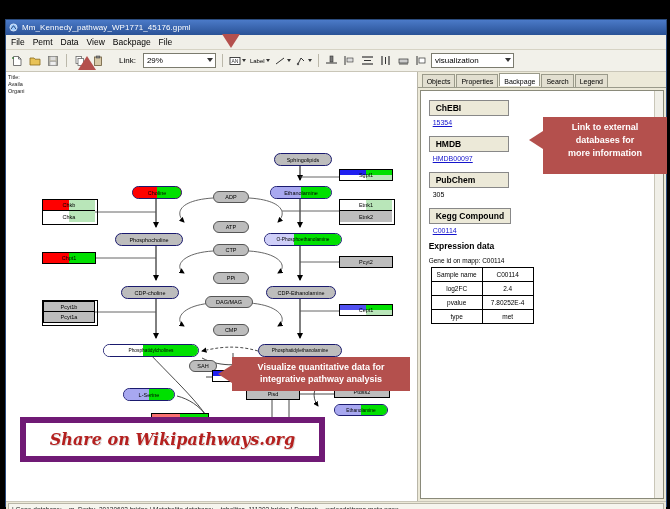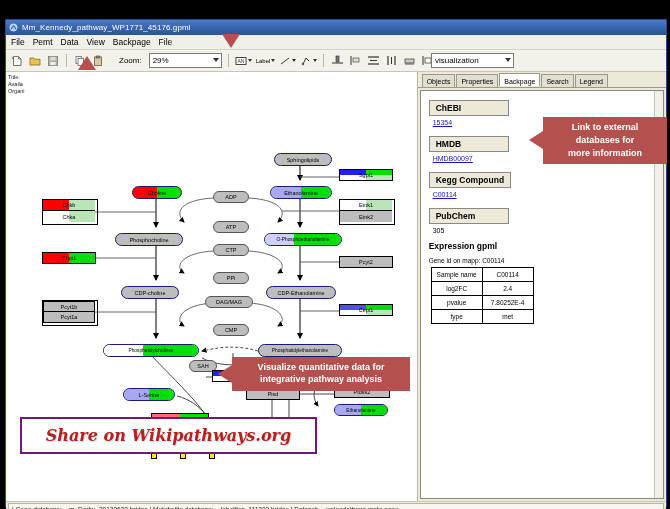--- a/index.html
+++ b/index.html
@@ -52,21 +52,21 @@
 
   
   .handle{position:absolute;width:4px;height:4px;background:#ffec00;border:1px solid #000;}
 
   
   .callout{position:absolute;background:#b4504d;color:#fff;font-weight:bold;text-align:center;
            font-size:9.5px;line-height:12px;padding:4px 6px;box-sizing:border-box;z-index:40;}
   .ctri{position:absolute;width:0;height:0;z-index:40;}
 
   .share{position:absolute;left:20px;top:417px;width:293px;height:33px;background:#fff;
-         border:2px solid #701a75;display:flex;align-items:center;justify-content:center;z-index:40;}
+         border:6px solid #701a75;display:flex;align-items:center;justify-content:center;z-index:40;}
   .share span{font-family:"DejaVu Serif",serif;font-style:italic;font-weight:bold;font-size:16px;color:#b4201f;
               text-shadow:1px 1px 0 #ddd;}
 
   
   .tabs{display:flex;height:13px;background:#ece9d8;padding-left:4px;padding-top:2px;gap:1px;
         border-bottom:1px solid #9a9a8a;}
   .tab{font-size:7px;padding:1px 4px 0 4px;border:1px solid #9a9a8a;border-bottom:none;background:#e2dfd0;
        color:#000;line-height:11px;}
   .tab.active{background:#fff;position:relative;top:-1px;padding-top:2px;}
   .bp{flex:1;background:#fff;margin:2px;border:1px solid #8a8a7a;overflow:hidden;position:relative;padding:6px 0 0 8px;}
@@ -136,21 +136,21 @@
             <rect x="2" y="1.5" width="5.5" height="7" fill="#fff" stroke="#666" stroke-width=".8"></rect>
             <rect x="4" y="3.5" width="5.5" height="7" fill="#fff" stroke="#666" stroke-width=".8"></rect>
           </svg>
       </div>
       <div class="tbtn">
         <svg width="12" height="12" viewBox="0 0 12 12">
             <rect x="2.5" y="2" width="7" height="8.5" fill="#d7c9a8" stroke="#6b5a3a" stroke-width=".8"></rect>
             <rect x="4.2" y="1" width="3.6" height="2" fill="#888" stroke="#444" stroke-width=".6"></rect>
           </svg>
       </div>
-      <span class="zoomlbl">Zoom:</span>
+      <span class="zoomlbl">Link:</span>
       <div class="zoombox">
         <span>29%</span>
         <span class="arw"></span>
       </div>
       <div class="tsep"></div>
       <div class="drop-sm">
         <svg width="12" height="12" viewBox="0 0 12 12">
             <rect x="1" y="2.5" width="10" height="7" fill="#fff" stroke="#333" stroke-width=".9"></rect>
             <text x="6" y="8" font-size="5" text-anchor="middle" fill="#333" font-family="Liberation Sans">AN</text>
           </svg>
@@ -531,29 +531,29 @@
         <div class="bp">
           <div class="dbgroup">
             <div class="dbhead">ChEBI</div>
             <a class="dblink" href="#">15354</a>
           </div>
           <div class="dbgroup">
             <div class="dbhead">HMDB</div>
             <a class="dblink" href="#">HMDB00097</a>
           </div>
           <div class="dbgroup">
+            <div class="dbhead">PubChem</div>
+            <span class="dbplain">305</span>
+          </div>
+          <div class="dbgroup">
             <div class="dbhead">Kegg Compound</div>
             <a class="dblink" href="#">C00114</a>
           </div>
-          <div class="dbgroup">
-            <div class="dbhead">PubChem</div>
-            <span class="dbplain">305</span>
-          </div>
-
-          <div class="exprhead">Expression gpml</div>
+
+          <div class="exprhead">Expression data</div>
           <div class="geneid">Gene id on mapp: C00114</div>
           <table class="expr">
             <tbody>
                 <tr>
               <td>Sample name</td>
               <td>C00114</td>
             </tr>
             <tr>
               <td>log2FC</td>
               <td>2.4</td>
@@ -578,21 +578,21 @@
     <div class="statusbar">
       <div class="statusinner">| Gene database: ...m_Derby_20120602.bridge | Metabolite database: ...tabolites_111203.bridge | Dataset: ...wnloads\trans-meta.pgex</div>
     </div>
 
   </div>
 
   <div class="ctri" style="left:222px;top:34px;border-left:9px solid transparent;border-right:9px solid transparent;border-top:14px solid #b4504d;"></div>
 
   <div class="ctri" style="left:78px;top:56px;border-left:9px solid transparent;border-right:9px solid transparent;border-bottom:14px solid #b4504d;"></div>
 
-  <div class="callout" style="left:543px;top:117px;width:124px;height:47px;font-size:9px;line-height:13px;padding-top:4px;">
+  <div class="callout" style="left:543px;top:117px;width:124px;height:57px;font-size:9px;line-height:13px;padding-top:4px;">
     <span style="white-space:pre-line;">Link  to external
 databases  for
 more information</span>
   </div>
   <div class="ctri" style="left:529px;top:131px;border-top:9px solid transparent;border-bottom:9px solid transparent;border-right:14px solid #b4504d;"></div>
 
   <div class="callout" style="left:232px;top:357px;width:178px;height:34px;font-size:9px;line-height:12px;">
     <span style="white-space:pre-line;margin-top:14px;">Visualize quantitative data  for
 integrative pathway analysis</span>
   </div>

